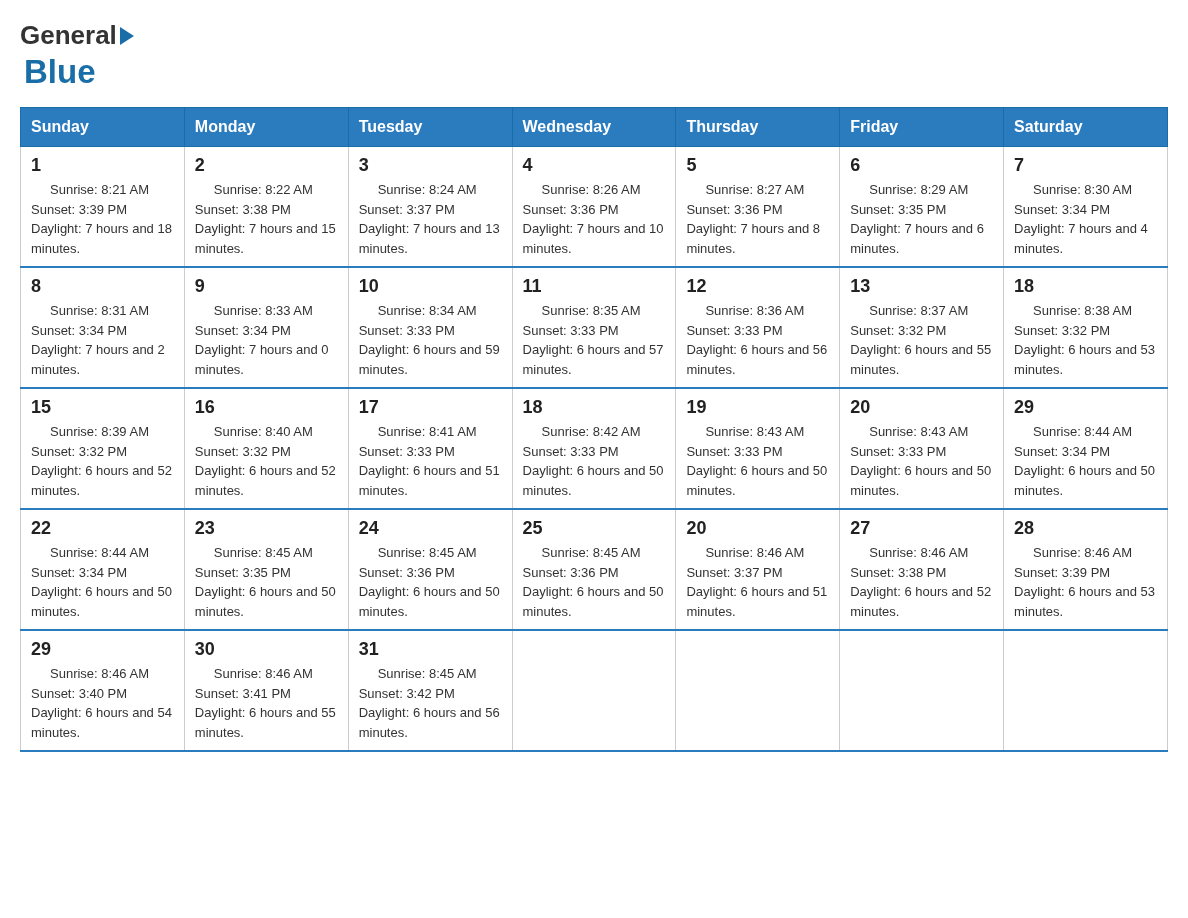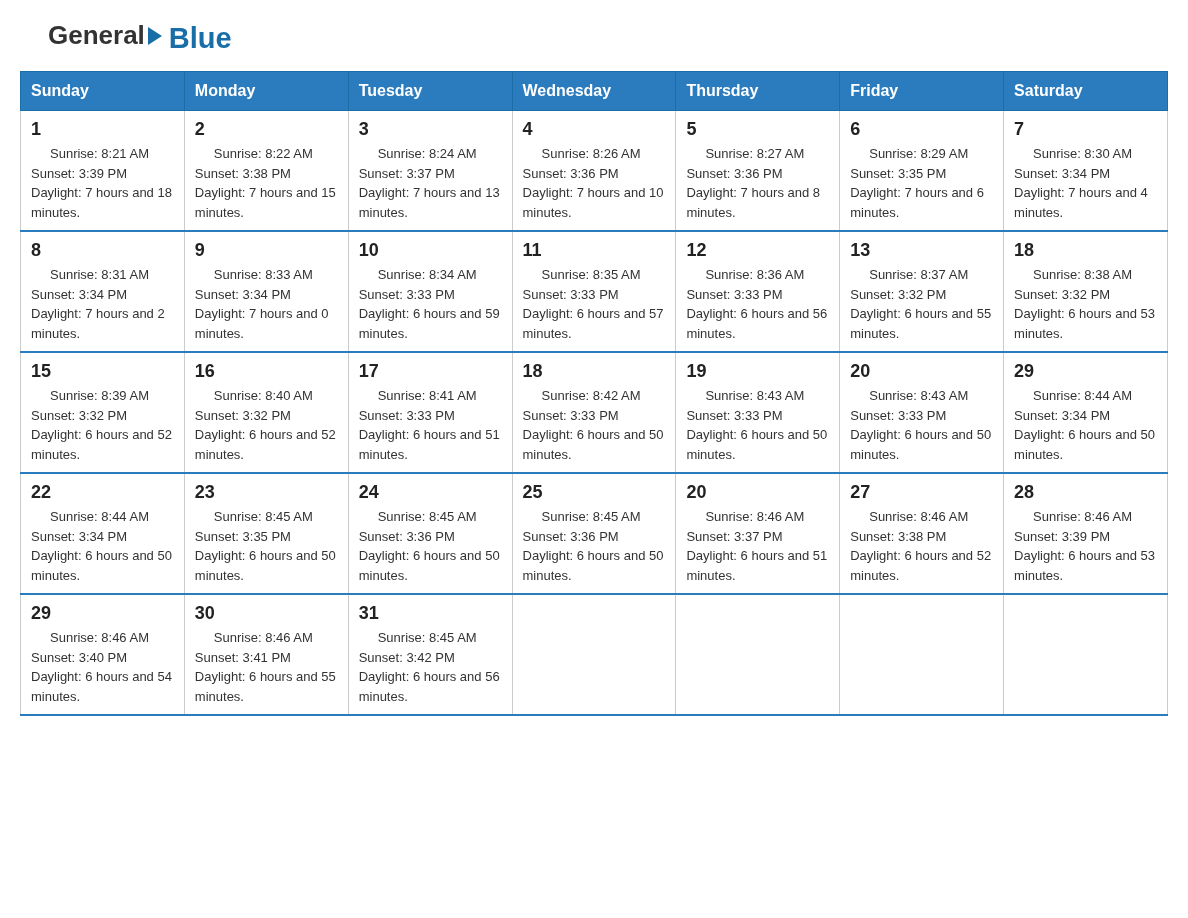--- a/index.html
+++ b/index.html
@@ -11,23 +11,22 @@
       min-height: 918px;
     }
     .header {
       display: flex;
       justify-content: space-between;
       align-items: flex-start;
       margin-bottom: 16px;
     }
     .logo {
       display: flex;
-      flex-direction: row;
+      flex-direction: column;
       align-items: flex-start;
-      margin-left: 28px;
     }
     .title-block {
       text-align: right;
     }
     .month-title {
       font-size: 52px;
       font-weight: bold;
       color: #222;
     }
     .location {
@@ -81,21 +80,21 @@
 </head>
 <body>
 
 <div class="header">
   <div class="logo">
   <div style="display:flex;align-items:center;">
     <span style="font-size:26px;font-weight:bold;color:#333;">General</span>
     <span style="display:inline-block;width:0;height:0;border-left:14px solid #1a6ea8;border-top:9px solid transparent;border-bottom:9px solid transparent;margin:0 3px;"></span>
   </div>
   <div style="display:flex;align-items:center;margin-top:2px;padding-left:4px;">
-    <span style="font-size:29px;font-weight:bold;color:#1a6ea8;">Blue</span>
+    <span style="font-size:33px;font-weight:bold;color:#1a6ea8;">Blue</span>
   </div>
 </div>
   <div class="title-block">
     <div class="month-title"></div>
     <div class="location"></div>
   </div>
 </div>
 
 <table class="calendar">
   <thead>

